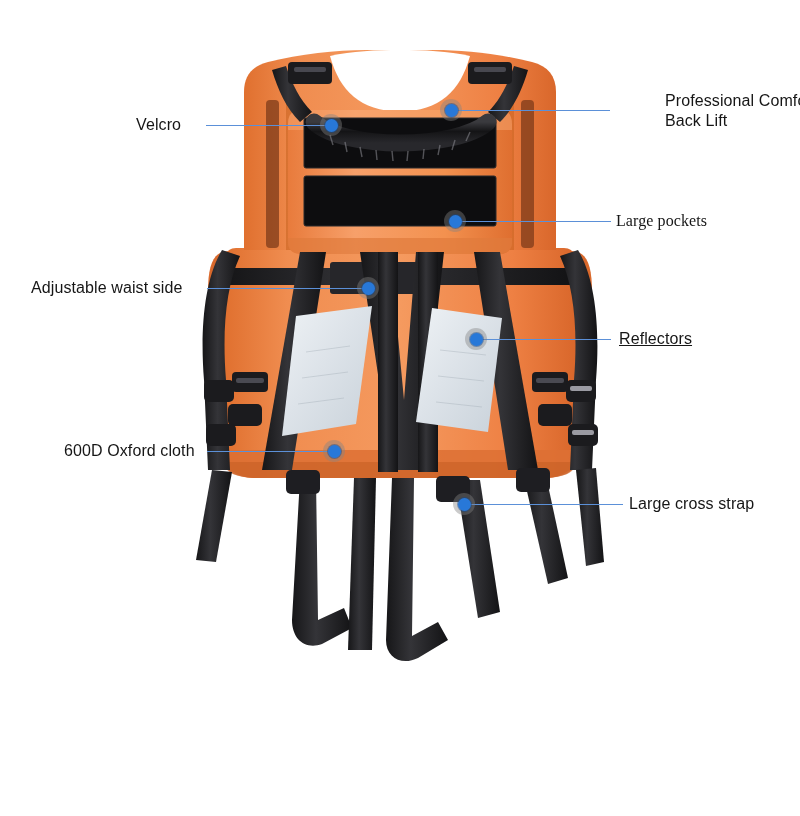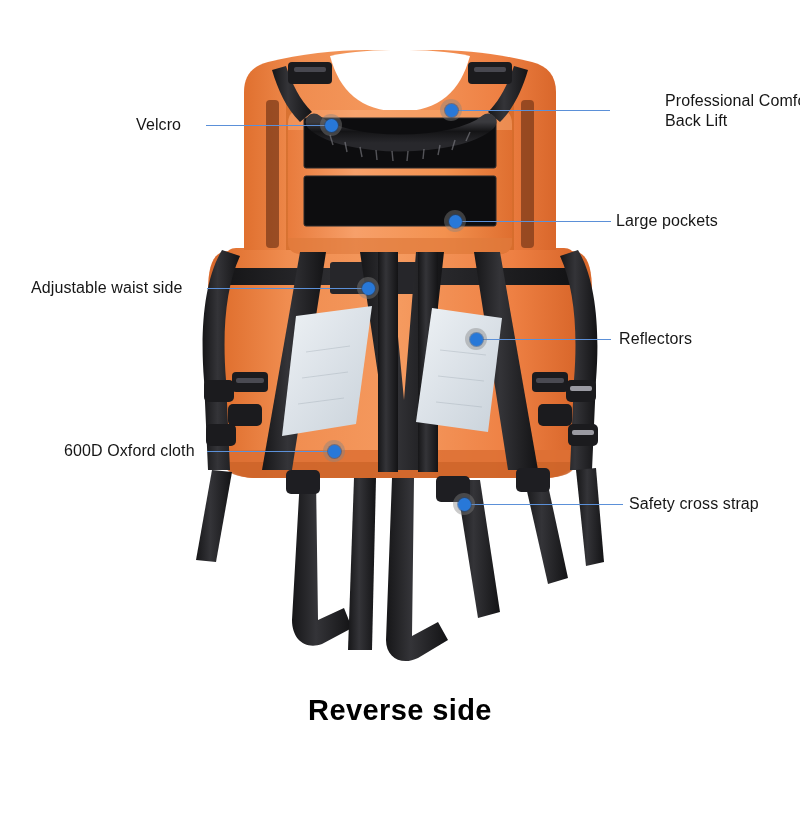--- a/index.html
+++ b/index.html
@@ -211,30 +211,29 @@
   <div id="annotation-layer">
       <div class="leader" style="left: 206px; top: 125px; width: 120px;"></div>
       <div class="dot" style="left: 320px; top: 114px;"></div>
       <div class="label left" style="left: 136px; top: 115px; text-align: center;">Velcro</div>
       <div class="leader" style="left: 452px; top: 110px; width: 158px;"></div>
       <div class="dot" style="left: 440px; top: 99px;"></div>
       <div class="label right" style="left: 640px; top: 91px; margin-left: 25px;">Professional Comfort
 Back Lift</div>
       <div class="leader" style="left: 456px; top: 221px; width: 155px;"></div>
       <div class="dot" style="left: 444px; top: 210px;"></div>
-      <div class="label right" style="left: 616px; top: 211px;">Large pockets</div>
+      <div class="label right" style="left: 616px; top: 211px; font-family: Liberation Serif, serif;">Large pockets</div>
       <div class="leader" style="left: 207px; top: 288px; width: 156px;"></div>
       <div class="dot" style="left: 357px; top: 277px;"></div>
       <div class="label left" style="left: 31px; top: 278px;">Adjustable waist side</div>
       <div class="leader" style="left: 477px; top: 339px; width: 134px;"></div>
       <div class="dot" style="left: 465px; top: 328px;"></div>
-      <div class="label right" style="left: 619px; top: 329px;">Reflectors</div>
+      <div class="label right" style="left: 619px; top: 329px; text-decoration: underline;">Reflectors</div>
       <div class="leader" style="left: 207px; top: 451px; width: 122px;"></div>
       <div class="dot" style="left: 323px; top: 440px;"></div>
       <div class="label left" style="left: 64px; top: 441px; text-align: right;">600D Oxford cloth</div>
       <div class="leader" style="left: 465px; top: 504px; width: 158px;"></div>
       <div class="dot" style="left: 453px; top: 493px;"></div>
-      <div class="label right" style="left: 629px; top: 494px;">Safety cross strap</div>
+      <div class="label right" style="left: 629px; top: 494px;">Large cross strap</div>
     </div>
 
-  <div class="caption" style="top: 694px;">Reverse side</div>
 
 </div>
 
 </body></html>

